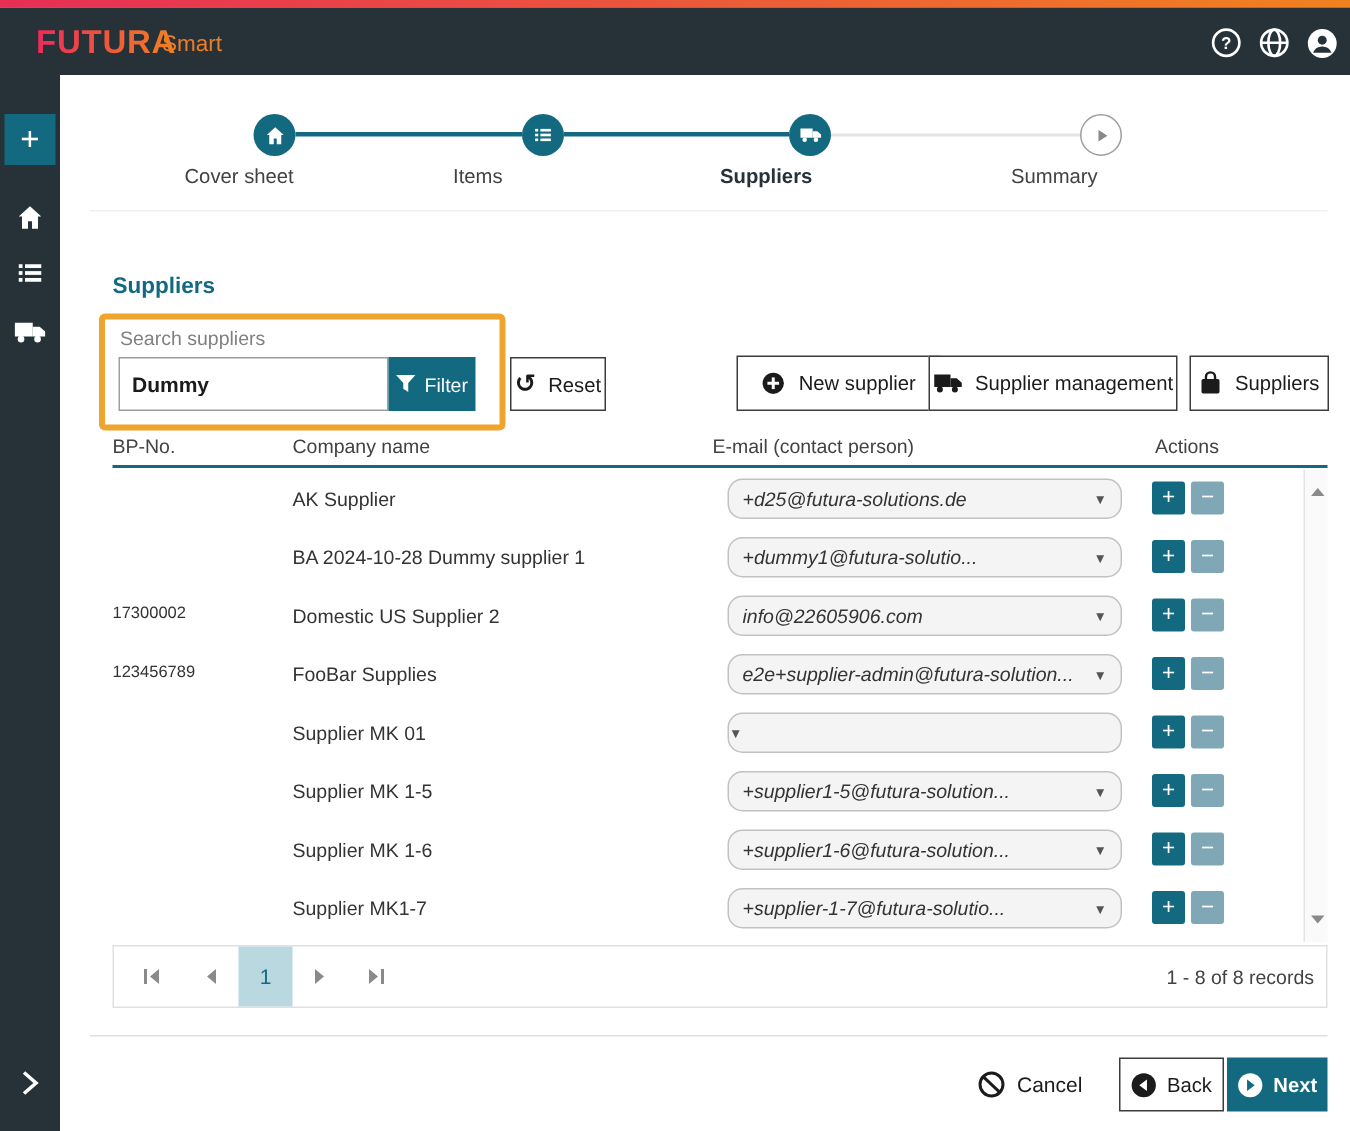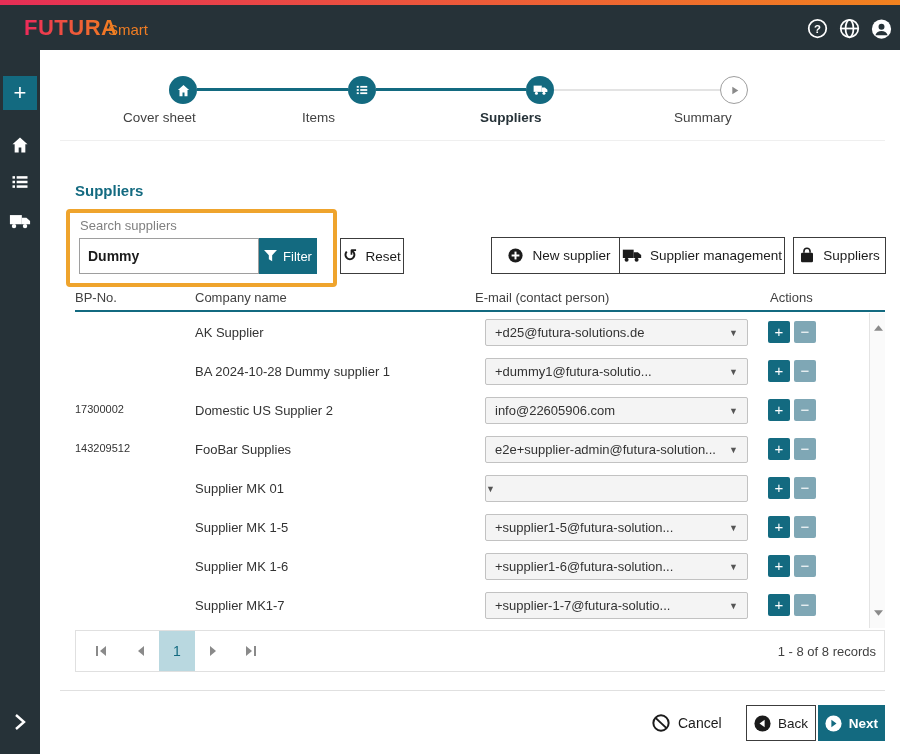--- a/index.html
+++ b/index.html
@@ -60,21 +60,21 @@
 
   
   .th { position:absolute; top:290px; font-size:13px; color:#424242; }
   .th-bp { left:75px; } .th-company { left:195px; } .th-email { left:475px; } .th-actions { left:770px; }
   .thead-rule { position:absolute; left:75px; top:310px; width:810px; height:2px; background:#136a80; }
   .tbody { position:absolute; left:75px; top:313px; width:795px; height:315px; }
   .trow { position:relative; height:39px; }
   .td-bp { position:absolute; left:0; top:12px; font-size:11px; color:#333; }
   .td-company { position:absolute; left:120px; top:12px; font-size:13px; color:#333; }
   .email-select { position:absolute; left:410px; top:6px; width:263px; height:27px; background:#f4f4f4;
-    border:1px solid #c2c2c2; border-radius:2px; display:flex; align-items:center; cursor:pointer; }
+    border:1px solid #c2c2c2; border-radius:10px; display:flex; align-items:center; cursor:pointer;font-style:italic; }
   .email-text { font-size:13px; color:#333; padding-left:9px; flex:1; white-space:nowrap; overflow:hidden; }
   .caret { font-size:9px; color:#555; padding-right:9px; }
   .act-plus, .act-minus { position:absolute; top:8px; width:22px; height:22px; border:none; color:#fff;
     font-size:15px; line-height:20px; text-align:center; cursor:pointer; border-radius:2px; font-family:inherit; }
   .act-plus { left:693px; background:#136a80; }
   .act-minus { left:719px; background:#7fa7b5; }
 
   
   .scrollbar { position:absolute; left:869px; top:313px; width:16px; height:315px; background:#fafafa;
     border-left:1px solid #e4e4e4; }
@@ -285,21 +285,21 @@
       <span class="td-company">Domestic US Supplier 2</span>
       <div class="email-select">
         <span class="email-text">info@22605906.com</span>
         <span class="caret">▼</span>
       </div>
       <button class="act-plus">+</button>
       <button class="act-minus">−</button>
     </div>
 
     <div class="trow">
-      <span class="td-bp">143209512</span>
+      <span class="td-bp">123456789</span>
       <span class="td-company">FooBar Supplies</span>
       <div class="email-select">
         <span class="email-text">e2e+supplier-admin@futura-solution...</span>
         <span class="caret">▼</span>
       </div>
       <button class="act-plus">+</button>
       <button class="act-minus">−</button>
     </div>
 
     <div class="trow">

